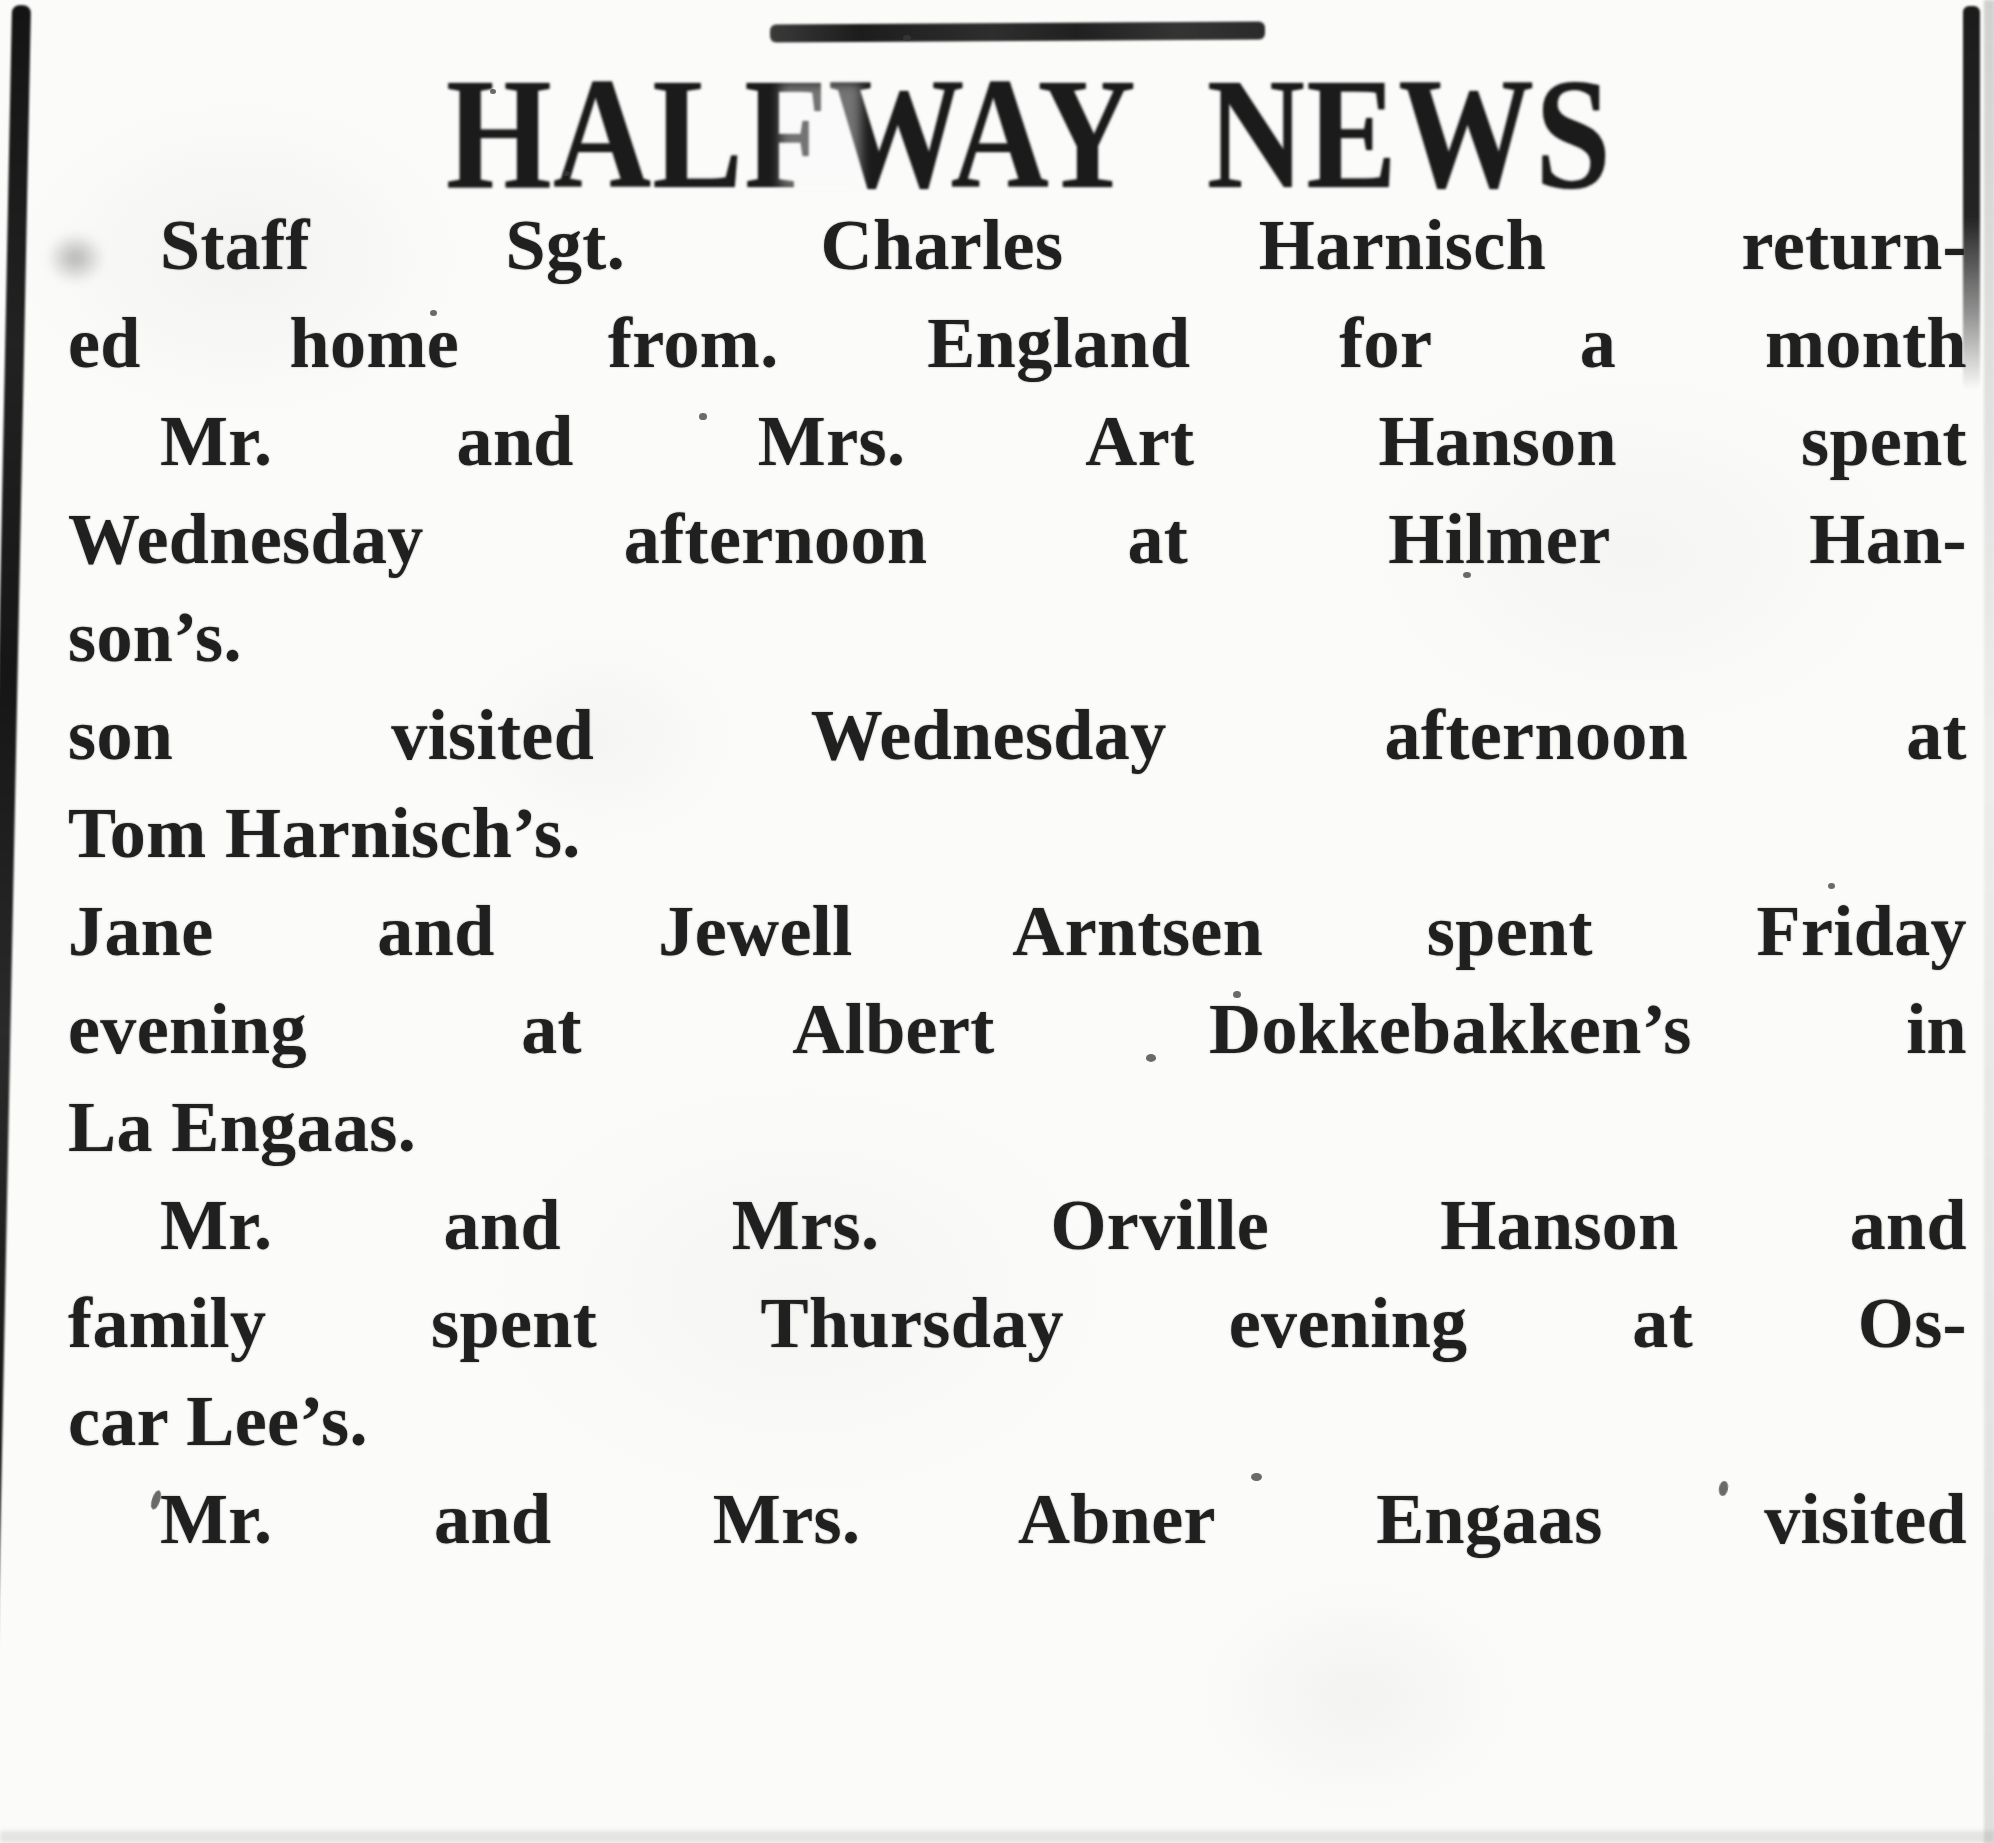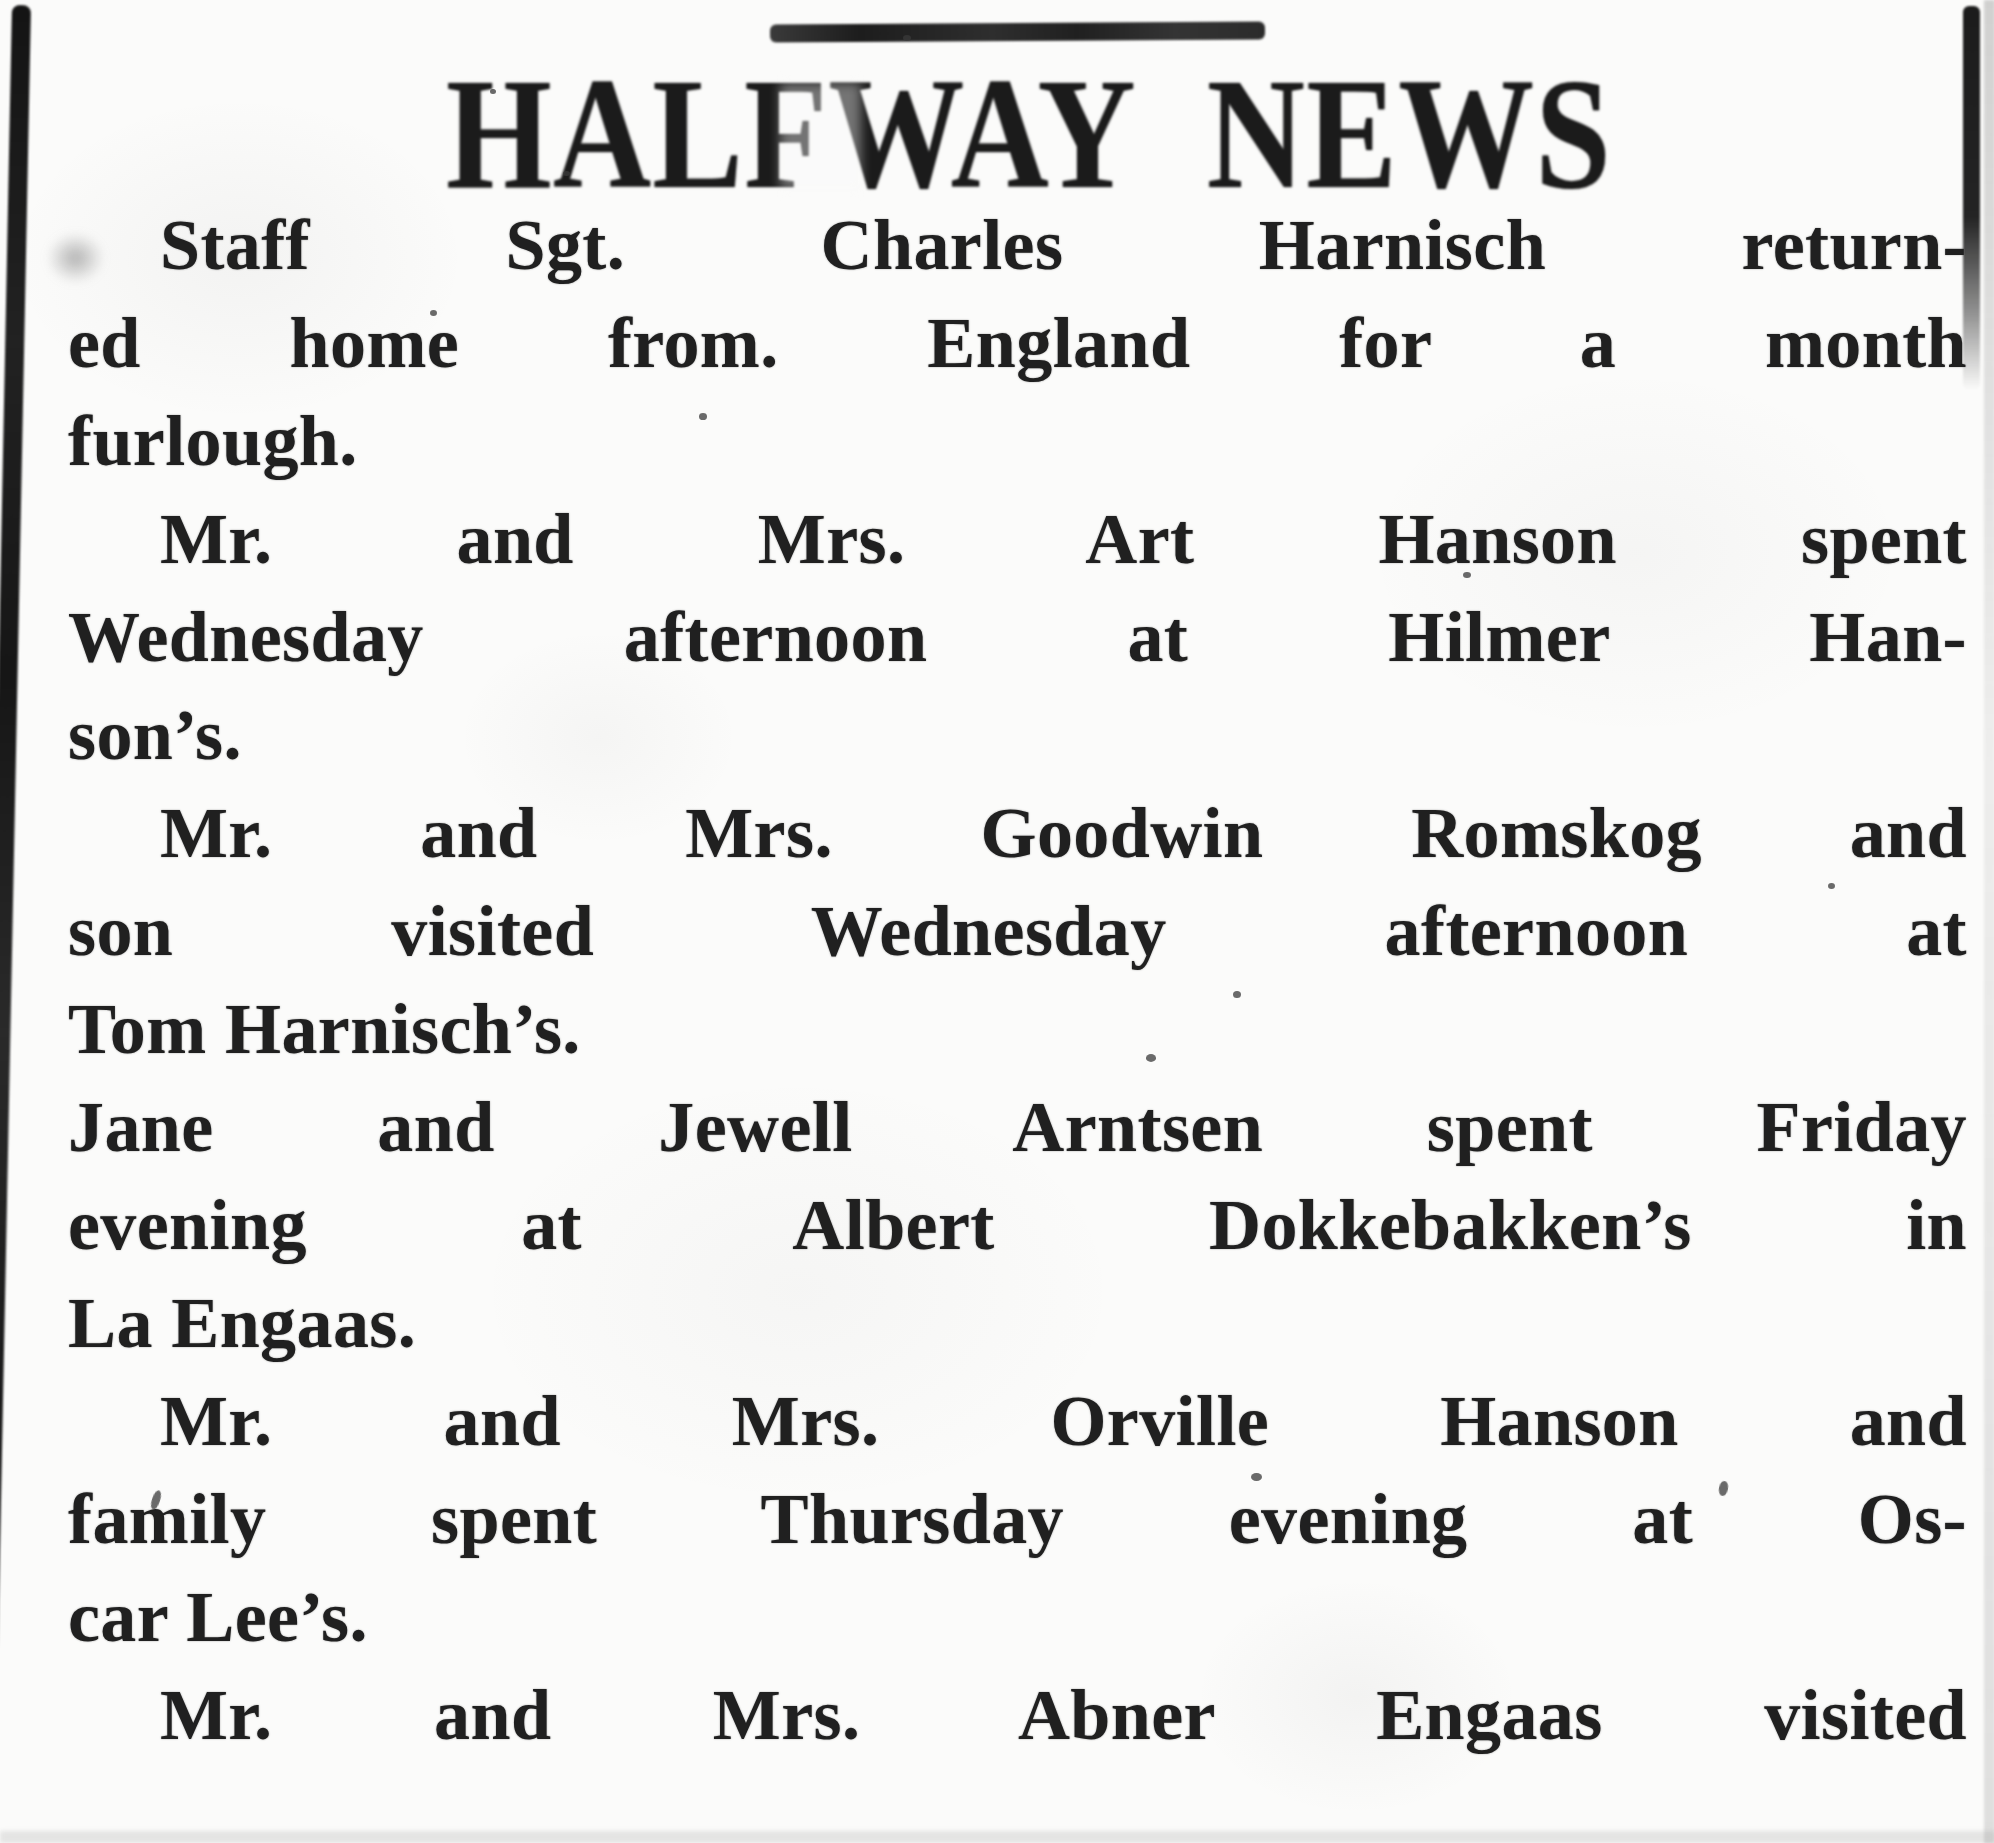--- a/index.html
+++ b/index.html
@@ -123,25 +123,23 @@
 <div class="right-edge-smudge"></div>
 <div class="bottom-edge-smudge"></div>
 
 <div class="masthead">
   <span class="squeeze">HALFWAY NEWS</span>
 </div>
 
 <div class="article">
   <div class="line indent">Staff Sgt. Charles Harnisch return-</div>
   <div class="line">ed home from. England for a month</div>
-  <div class="line end">furlough.</div>
   <div class="line indent">Mr. and Mrs. Art Hanson spent</div>
   <div class="line">Wednesday afternoon at Hilmer Han-</div>
   <div class="line end">son’s.</div>
-  <div class="line indent">Mr. and Mrs. Goodwin Romskog and</div>
   <div class="line">son visited Wednesday afternoon at</div>
   <div class="line end">Tom Harnisch’s.</div>
   <div class="line">Jane and Jewell Arntsen spent Friday</div>
   <div class="line">evening at Albert Dokkebakken’s in</div>
   <div class="line end">La Engaas.</div>
   <div class="line indent">Mr. and Mrs. Orville Hanson and</div>
   <div class="line">family spent Thursday evening at Os-</div>
   <div class="line end">car Lee’s.</div>
   <div class="line indent">Mr. and Mrs. Abner Engaas visited</div>
 </div>

